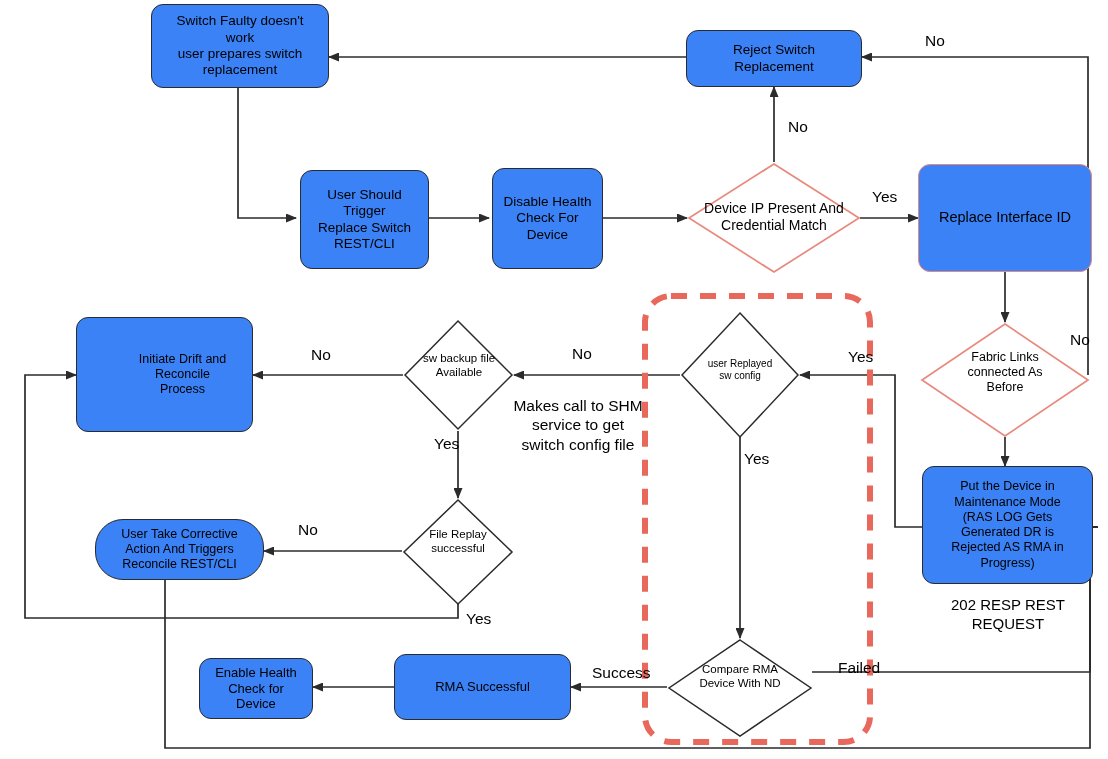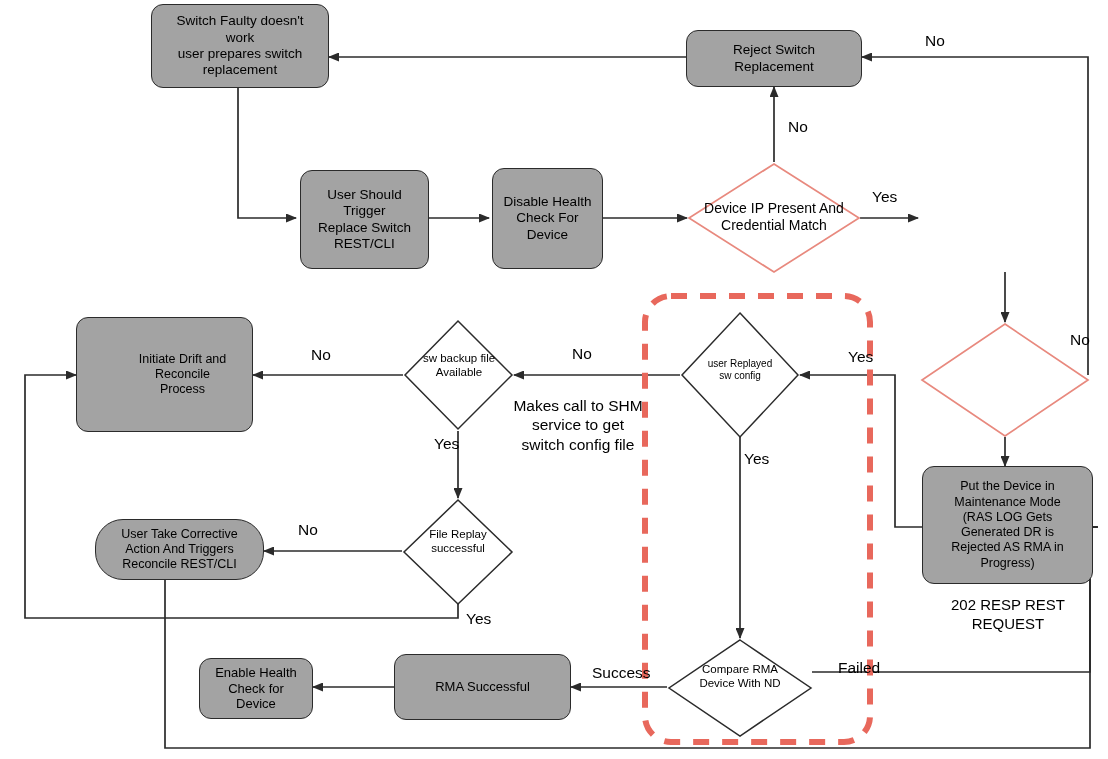--- a/index.html
+++ b/index.html
@@ -1,21 +1,21 @@
 <!DOCTYPE html>
 <html><head>
 <meta charset="utf-8">
 <style>
   html,body{margin:0;padding:0;background:#ffffff;}
   body{width:1108px;height:759px;font-family:"Liberation Sans",sans-serif;color:#000;}
   #stage{position:relative;width:1108px;height:759px;overflow:hidden;background:#fff;}
   svg#wires{position:absolute;left:0;top:0;width:1108px;height:759px;}
   .node{position:absolute;box-sizing:border-box;display:flex;align-items:center;
         justify-content:center;text-align:center;line-height:1.22;}
-  .box{border:1.6px solid #2b2b2b;border-radius:12px;background:#a3a3a3;}
+  .box{border:1.6px solid #2b2b2b;border-radius:12px;background:#3b82f6;}
   .box.pink{border-color:#e8897e;}
   .lbl{position:absolute;white-space:pre;text-align:center;line-height:1.2;}
   .dia-txt{position:absolute;text-align:center;line-height:1.2;pointer-events:none;}
   .note{position:absolute;text-align:center;line-height:1.25;}
 </style>
 </head>
 <body>
 
 <div id="stage">
 
@@ -116,24 +116,30 @@
 Check For
 Device</span>
   </div>
 
   <svg style="position:absolute;left:687px;top:162px;width:174px;height:112px;">
     <polygon points="87,2 172,56 87,110 2,56" fill="#fff" stroke="#e8897e" stroke-width="1.7"></polygon>
   </svg>
   <div class="dia-txt" style="left:687px;top:200px;width:174px;font-size:14px;white-space:pre-line;">Device IP Present And
 Credential Match</div>
 
+  <div class="node box pink" style="left:918px;top:164px;width:174px;height:108px;font-size:14.5px;">
+    <span style="white-space:pre-line;">Replace Interface ID</span>
+  </div>
 
   <svg style="position:absolute;left:920px;top:322px;width:170px;height:116px;">
     <polygon points="85,2 168,58 85,114 2,58" fill="#fff" stroke="#e8897e" stroke-width="1.7"></polygon>
   </svg>
+  <div class="dia-txt" style="left:920px;top:350px;width:170px;font-size:12.5px;white-space:pre-line;">Fabric Links
+connected As
+Before</div>
 
   <div class="node box" style="left:922px;top:466px;width:171px;height:118px;font-size:12.5px;">
     <span style="white-space:pre-line;">Put the Device in
 Maintenance Mode
 (RAS LOG Gets
 Generated DR is
 Rejected  AS RMA in
 Progress)</span>
   </div>
 

